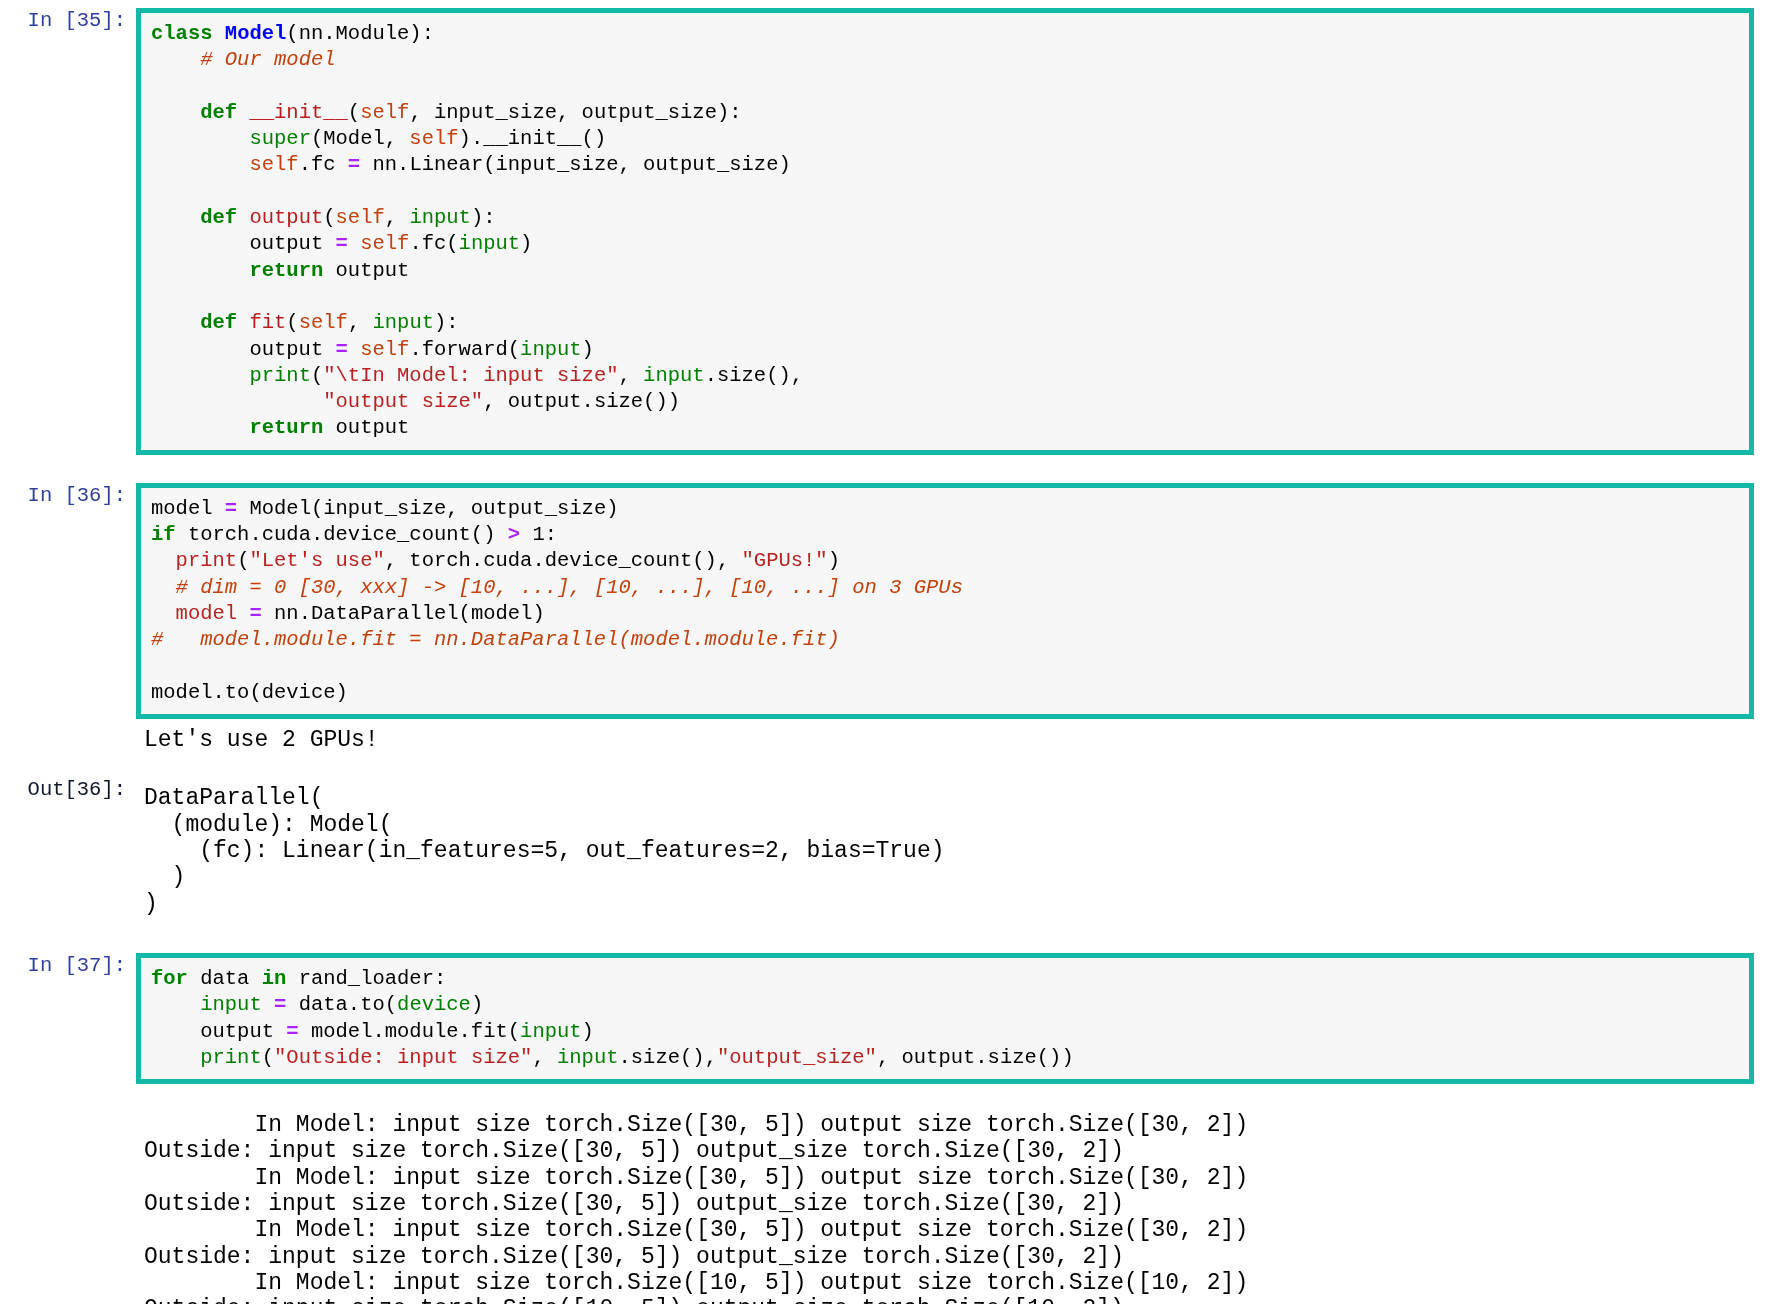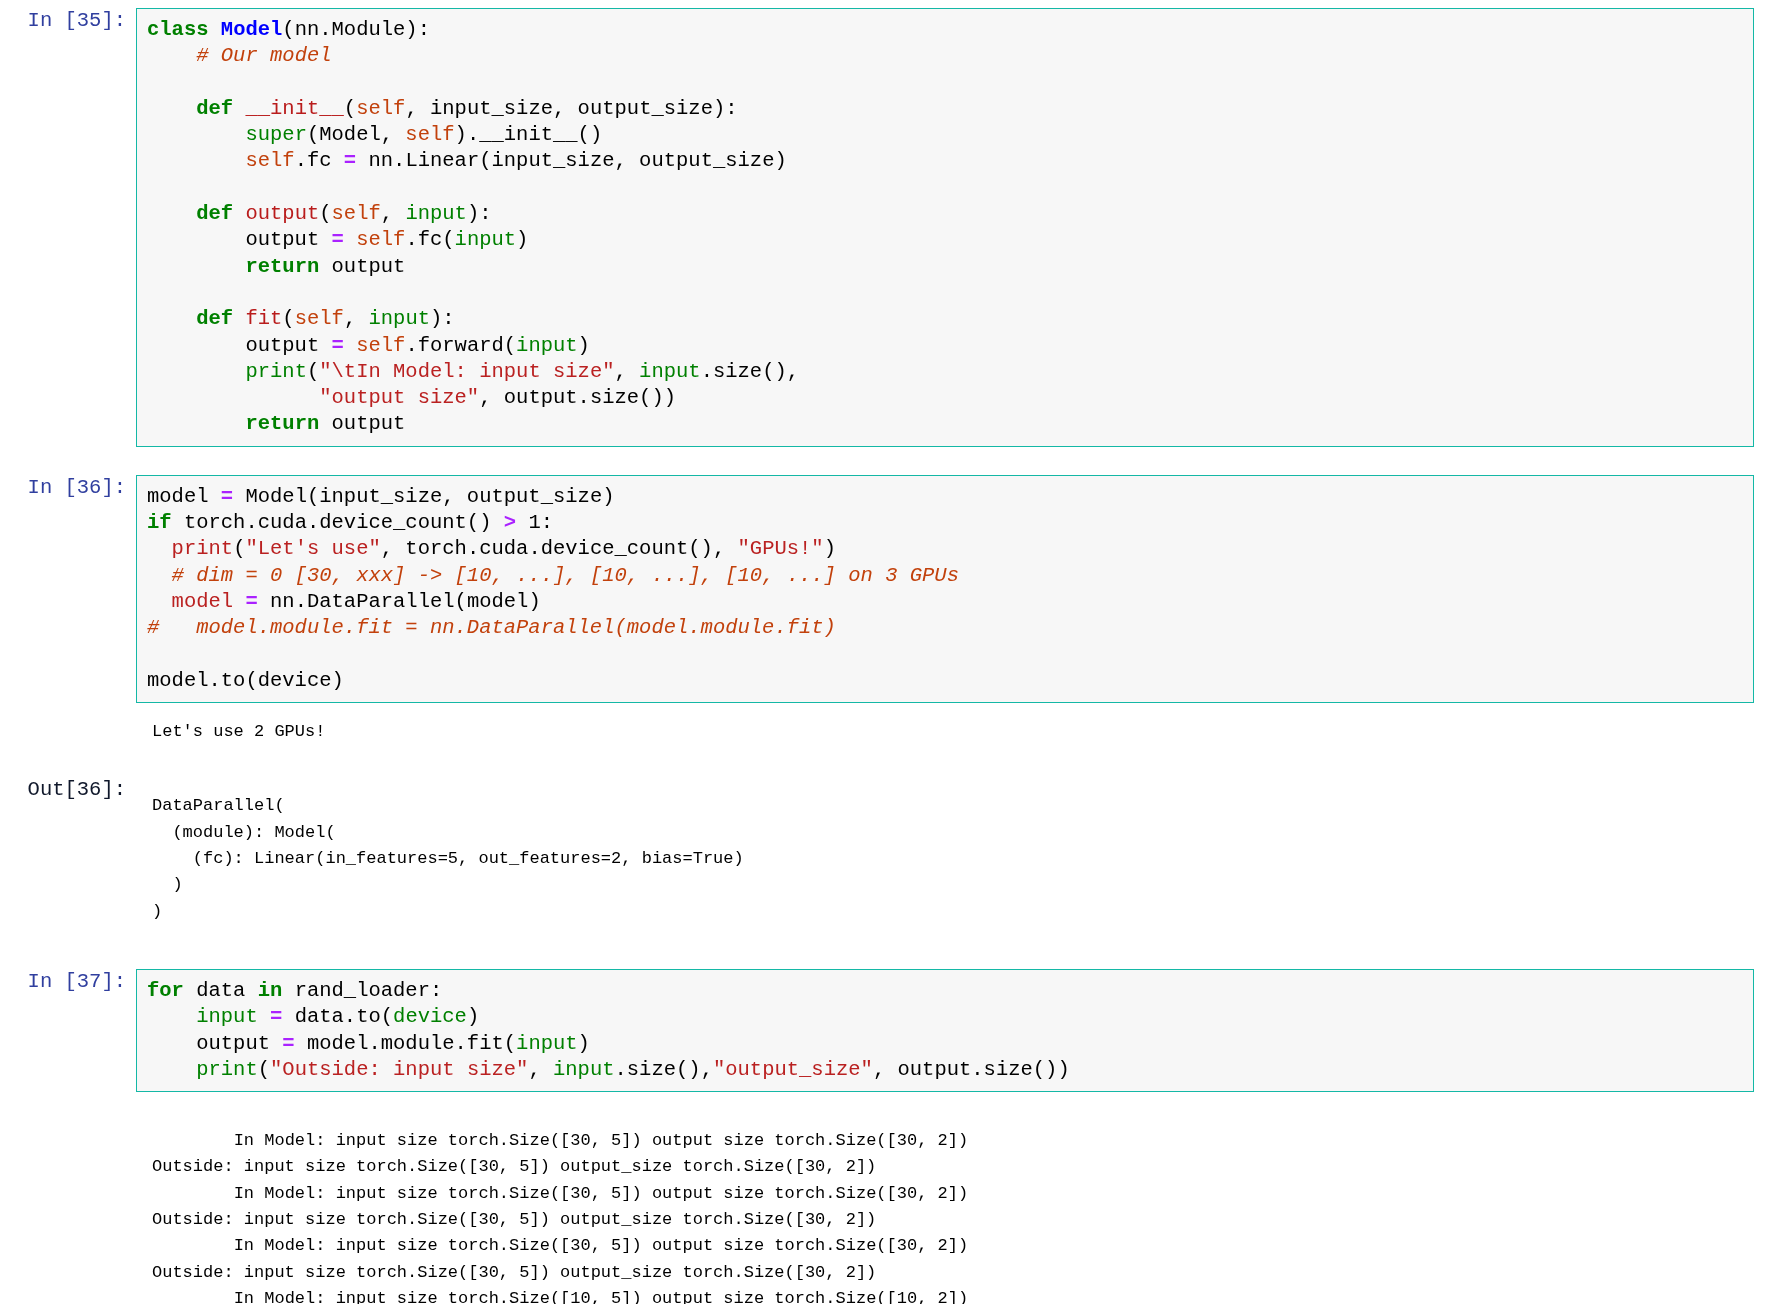--- a/index.html
+++ b/index.html
@@ -41,21 +41,21 @@
     white-space: pre;
     user-select: none;
   }
   .prompt.in     { color: #303F9F; }
   .prompt.out    { color: #0f172a; }
   .prompt.blank  { color: transparent; }
 
   .input-area {
     flex: 1;
     background: #f7f7f7;
-    border: 1px solid #14b8a6;
+    border: 5px solid #14b8a6;
     padding: 8px 0 8px 10px;
     box-sizing: border-box;
     margin-right: 22px;
   }
 
   pre.code {
     margin: 0;
     font-family: "Liberation Mono", "DejaVu Sans Mono", monospace;
     font-size: 20.5px;
     line-height: 26.3px;
@@ -64,23 +64,23 @@
     tab-size: 4;
   }
 
   .output-area {
     flex: 1;
     background: #ffffff;
     padding: 0;
     margin-right: 22px;
   }
   pre.stream, pre.result {
-    margin: 16px;
+    margin: 8px;
     font-family: "Liberation Mono", "DejaVu Sans Mono", monospace;
-    font-size: 17px;
+    font-size: 23px;
     line-height: 26.3px;
     color: #000000;
     white-space: pre;
   }
 
   
   .k   { color: #008000; font-weight: bold; }   
   .nc  { color: #0000FF; font-weight: bold; }   
   .nf  { color: #b91c1c; }                      
   .nb  { color: #008000; text-align: right; }                      

